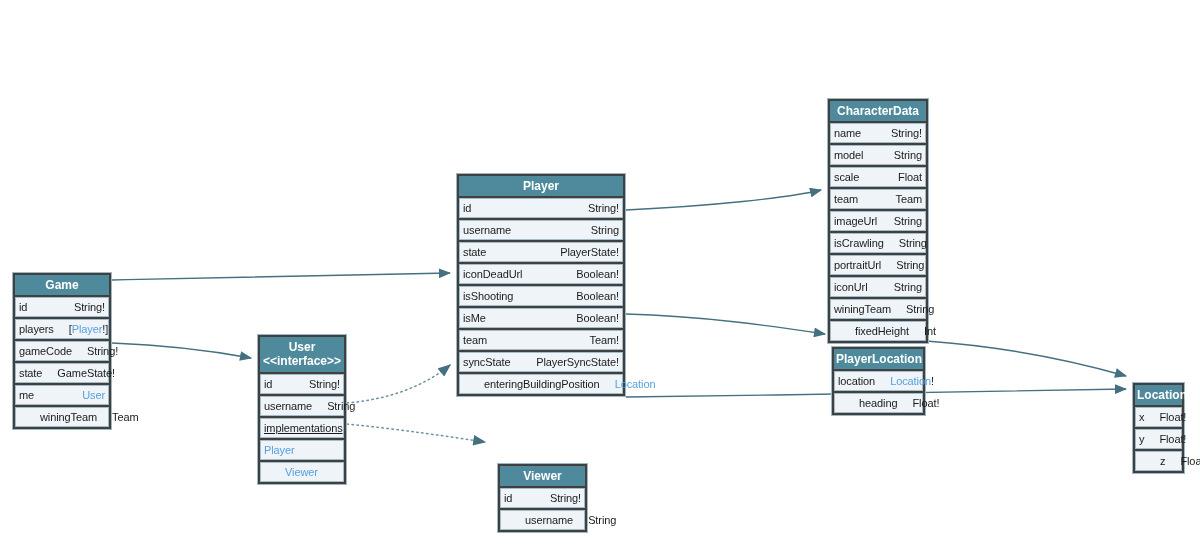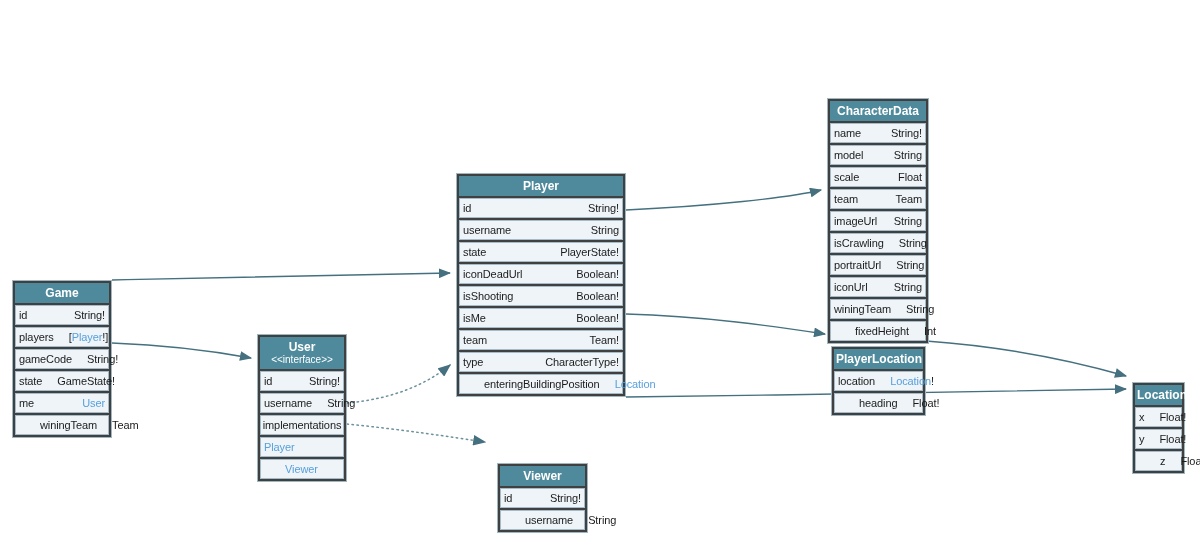--- a/index.html
+++ b/index.html
@@ -28,45 +28,45 @@
   .entity-header{
     background:var(--header-bg);
     color:var(--header-text);
     text-align:center;
     font-weight:bold;
     font-size:12px;
     line-height:1.2;
     padding:3px 2px;
     margin-bottom:2px;
   }
-  .entity-header .subtitle{display:block;font-size:10px;font-weight:normal;}
+  .entity-header .subtitle{display:block;font-size:12px;font-weight:bold;}
   .rows{display:block;}
   .row{
     background:var(--row-bg);
     border:1px solid var(--row-border);
     display:flex;
     justify-content:space-between;
     align-items:center;
     gap:15px;
     padding:2px 3px;
     height:14px;
     margin-bottom:2px;
     font-size:11px;
     letter-spacing:-0.1px;
     white-space:nowrap;
     line-height:14px;
   }
   .row:last-child{margin-bottom:0;padding-left:24px;}
-  .row.label{justify-content:center;}
+  .row.label{justify-content:flex-start;text-decoration:underline;}
   .row.link{color:var(--link);}
   .fname{color:var(--text);}
   .ftype{color:var(--text);text-align:center;}
   .ftype .link{color:var(--link);}
   
-  #entity-game{left:12px;top:244px;width:100px;}
+  #entity-game{left:12px;top:236px;width:100px;}
   #entity-user{left:257px;top:298px;width:90px;}
   #entity-player{left:456px;top:137px;width:170px;}
   #entity-viewer{left:497px;top:427px;width:91px;}
   #entity-characterdata{left:827px;top:62px;width:102px;}
   #entity-playerlocation{left:831px;top:310px;width:95px;}
   #entity-location{left:1132px;top:346px;width:53px;}
 </style>
 </head>
 <body>
 
@@ -175,22 +175,22 @@
         </div>
         <div class="row field">
           <span class="fname">isMe</span>
           <span class="ftype"><span>Boolean!</span></span>
         </div>
         <div class="row field">
           <span class="fname">team</span>
           <span class="ftype"><span>Team!</span></span>
         </div>
         <div class="row field">
-          <span class="fname">type</span>
-          <span class="ftype"><span>CharacterType!</span></span>
+          <span class="fname">syncState</span>
+          <span class="ftype"><span>PlayerSyncState!</span></span>
         </div>
         <div class="row field">
           <span class="fname">enteringBuildingPosition</span>
           <span class="ftype"><span class="link">Location</span></span>
         </div>
       </div>
   </div>
 
   <div class="entity" id="entity-viewer">
     <div class="entity-header">

